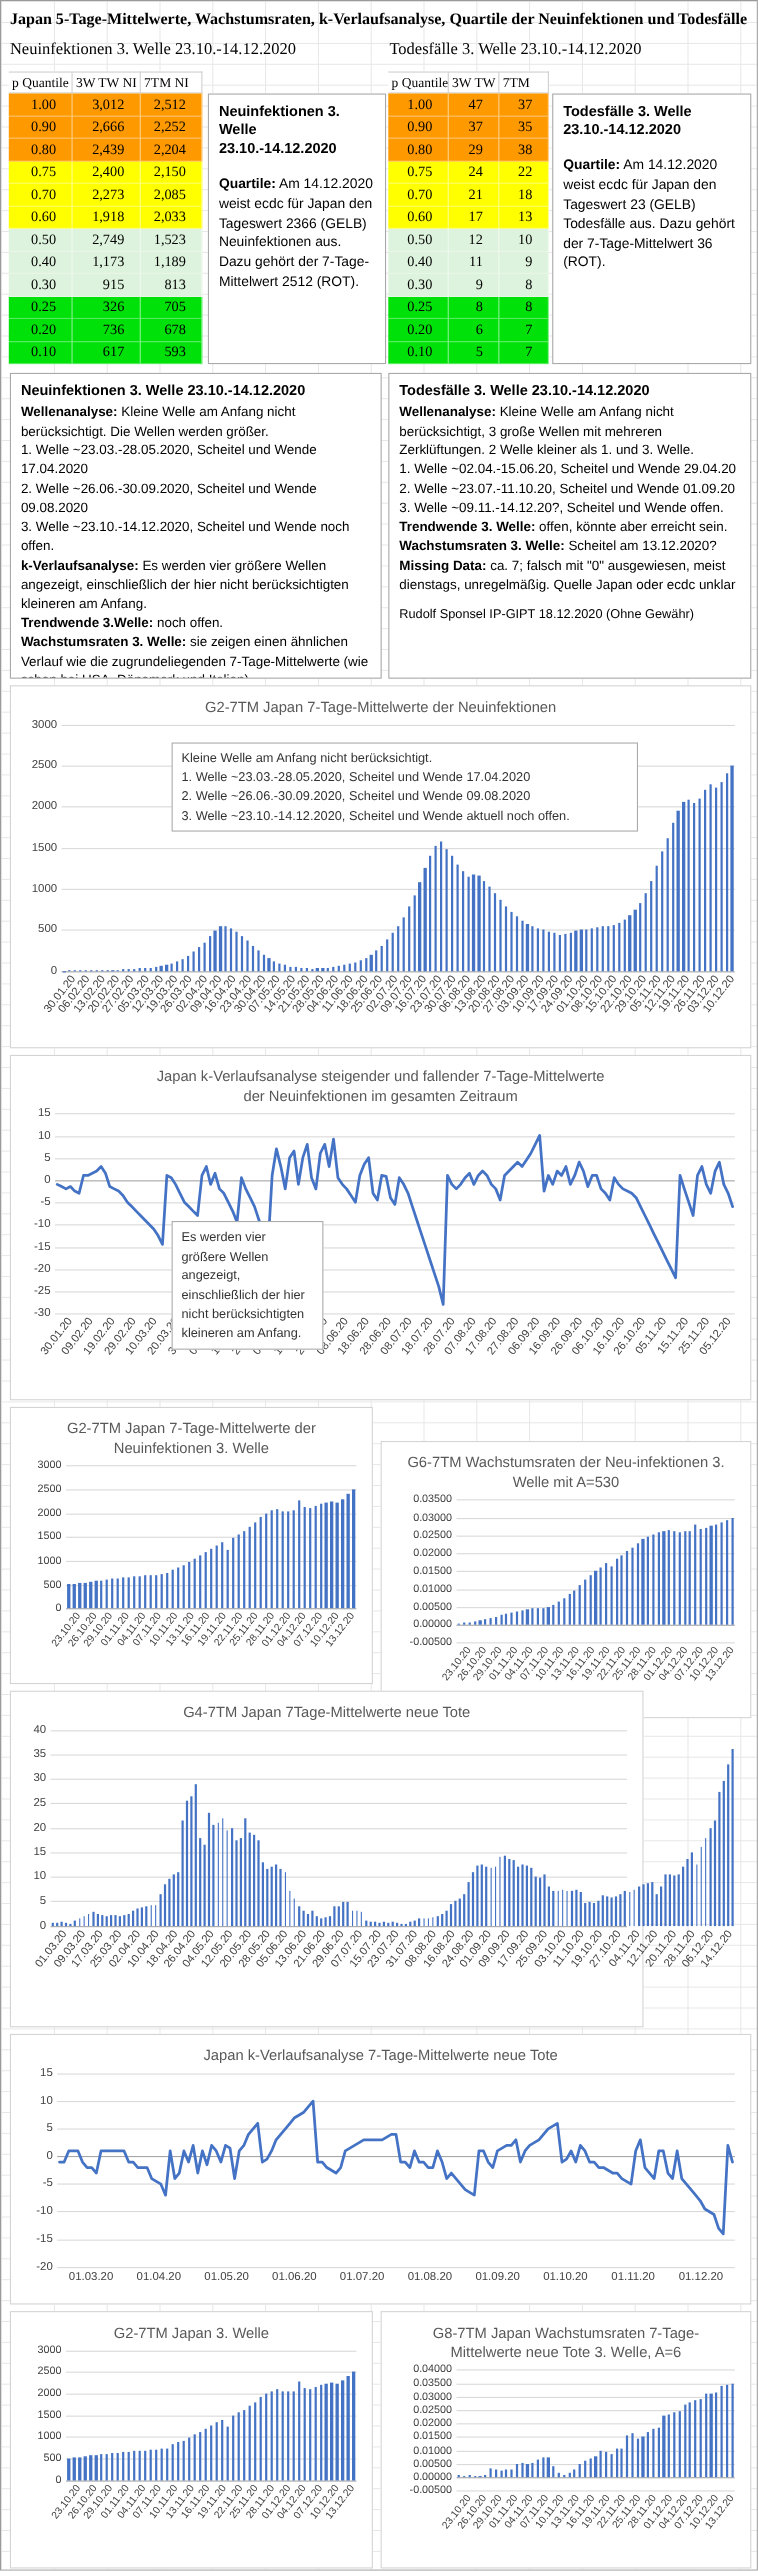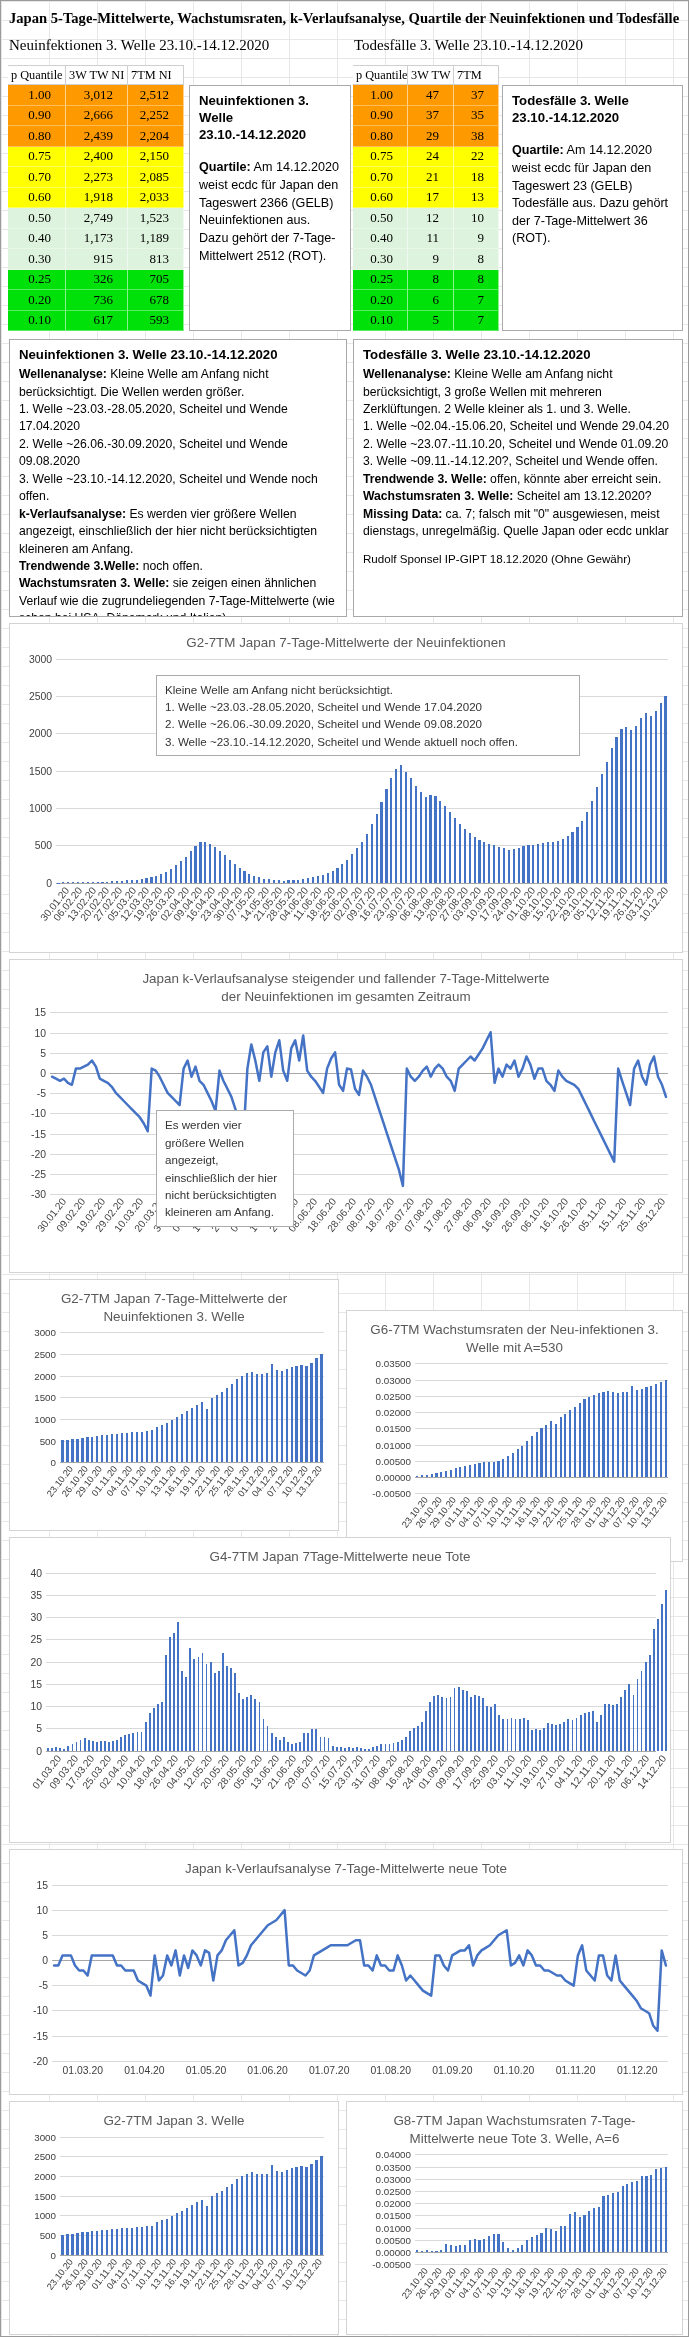--- a/index.html
+++ b/index.html
@@ -926,21 +926,21 @@
           <div class="xlab rot" style="left: 231.9px;">
             <span>10.12.20</span>
           </div>
           <div class="xlab rot" style="left: 246px;">
             <span>13.12.20</span>
           </div>
         </div>
       </div>
   </div>
 
-  <div class="chart-box" style="left:8px;top:1536px;width:662px;height:306px;">
+  <div class="chart-box" style="left:8px;top:1536px;width:576px;height:306px;">
     <div class="chart-title">G4-7TM Japan 7Tage-Mittelwerte neue Tote</div>
     <div class="cbody" style="height: 250px;">
         <div class="ycol" style="width: 30px; height: 178px;">
           <div class="ylab" style="top: 0px;">40</div>
           <div class="ylab" style="top: 22.3px;">35</div>
           <div class="ylab" style="top: 44.5px;">30</div>
           <div class="ylab" style="top: 66.8px;">25</div>
           <div class="ylab" style="top: 89px;">20</div>
           <div class="ylab" style="top: 111.3px;">15</div>
           <div class="ylab" style="top: 133.5px;">10</div>

